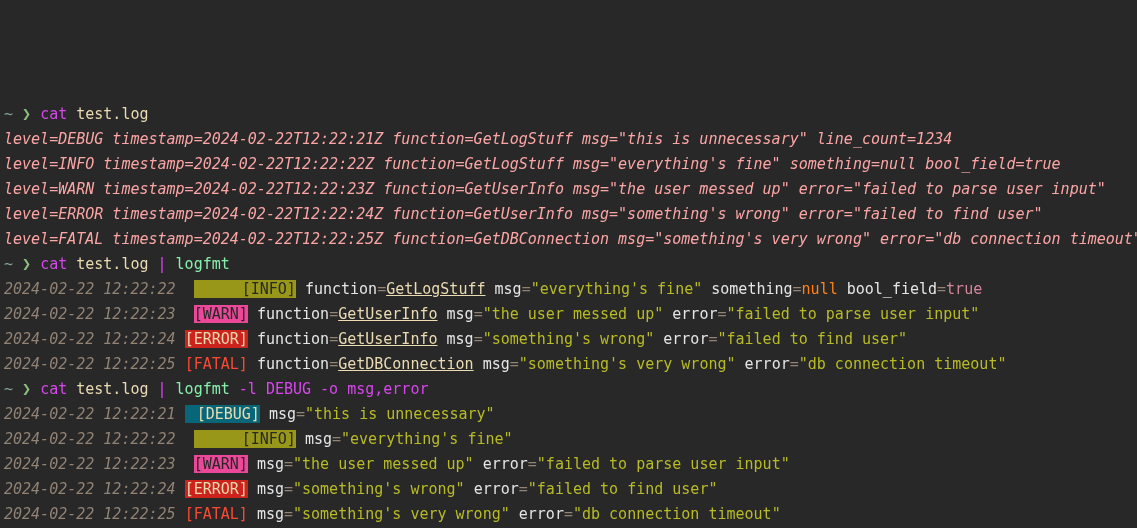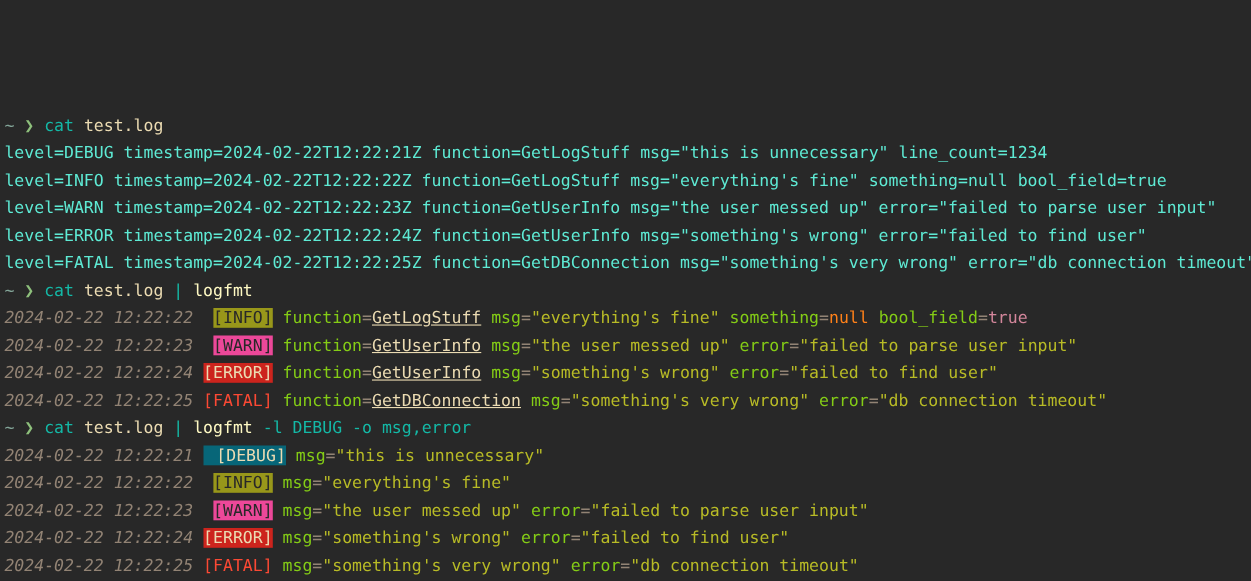--- a/index.html
+++ b/index.html
@@ -12,33 +12,33 @@
       color: #ebdbb2;
       font-family: 'Menlo', 'Consolas', 'DejaVu Sans Mono', monospace;
       font-size: 15px;
       line-height: 25px;
       padding: 2px 4px;
       white-space: pre;
       overflow-x: hidden;
     }
     .prompt-home { color: #83a598; }
     .prompt-arrow { color: #8ec07c; }
-    .cmd { color: #14b8a6; }
+    .cmd { color: #d946ef; }
     .filename { color: #ebdbb2; }
-    .logfmt-cmd { color: #fef9c3; }
-    .raw { color: #5eead4; }
+    .logfmt-cmd { color: #86efac; }
+    .raw { color: #fca5a5; font-style: italic; }
     .ts { color: #928374; font-style: italic; }
-    .key { color: #84cc16; }
+    .key { color: #e5e5e5; }
     .eq { color: #928374; }
     .val { color: #ebdbb2; text-decoration: underline; }
     .str { color: #b8bb26; }
     .nullv { color: #fe8019; }
     .boolv { color: #d3869b; }
     .lvl-debug { background: #076678; color: #ebdbb2; padding-left: 12px; }
-    .lvl-info { background: #98971a; color: #282828; }
+    .lvl-info { background: #98971a; color: #282828; padding-left: 48px; }
     .lvl-warn { background: #ec4899; color: #282828; }
     .lvl-error { background: #cc241d; color: #ebdbb2; margin-top: 46px; }
     .lvl-fatal { color: #fb4934; margin-top: 36px; }
   </style>
 </head>
 <body>
 
 
 
 <div id="term"><div><span class="prompt-home">~ </span><span class="prompt-arrow">❯ </span><span class="cmd">cat </span><span class="filename">test.log</span></div><div class="raw">level=DEBUG timestamp=2024-02-22T12:22:21Z function=GetLogStuff msg="this is unnecessary" line_count=1234</div><div class="raw">level=INFO timestamp=2024-02-22T12:22:22Z function=GetLogStuff msg="everything's fine" something=null bool_field=true</div><div class="raw">level=WARN timestamp=2024-02-22T12:22:23Z function=GetUserInfo msg="the user messed up" error="failed to parse user input"</div><div class="raw">level=ERROR timestamp=2024-02-22T12:22:24Z function=GetUserInfo msg="something's wrong" error="failed to find user"</div><div class="raw">level=FATAL timestamp=2024-02-22T12:22:25Z function=GetDBConnection msg="something's very wrong" error="db connection timeout"</div><div><span class="prompt-home">~ </span><span class="prompt-arrow">❯ </span><span class="cmd">cat </span><span class="filename">test.log</span><span class="cmd"> | </span><span class="logfmt-cmd">logfmt</span></div><div><span class="ts">2024-02-22 12:22:22</span>  <span class="lvl-info">[INFO]</span> <span class="key">function</span><span class="eq">=</span><span class="val">GetLogStuff</span> <span class="key">msg</span><span class="eq">=</span><span class="str">"everything's fine"</span> <span class="key">something</span><span class="eq">=</span><span class="nullv">null</span> <span class="key">bool_field</span><span class="eq">=</span><span class="boolv">true</span></div><div><span class="ts">2024-02-22 12:22:23</span>  <span class="lvl-warn">[WARN]</span> <span class="key">function</span><span class="eq">=</span><span class="val">GetUserInfo</span> <span class="key">msg</span><span class="eq">=</span><span class="str">"the user messed up"</span> <span class="key">error</span><span class="eq">=</span><span class="str">"failed to parse user input"</span></div><div><span class="ts">2024-02-22 12:22:24</span> <span class="lvl-error">[ERROR]</span> <span class="key">function</span><span class="eq">=</span><span class="val">GetUserInfo</span> <span class="key">msg</span><span class="eq">=</span><span class="str">"something's wrong"</span> <span class="key">error</span><span class="eq">=</span><span class="str">"failed to find user"</span></div><div><span class="ts">2024-02-22 12:22:25</span> <span class="lvl-fatal">[FATAL]</span> <span class="key">function</span><span class="eq">=</span><span class="val">GetDBConnection</span> <span class="key">msg</span><span class="eq">=</span><span class="str">"something's very wrong"</span> <span class="key">error</span><span class="eq">=</span><span class="str">"db connection timeout"</span></div><div><span class="prompt-home">~ </span><span class="prompt-arrow">❯ </span><span class="cmd">cat </span><span class="filename">test.log</span><span class="cmd"> | </span><span class="logfmt-cmd">logfmt</span><span class="cmd"> -l DEBUG -o msg,error</span></div><div><span class="ts">2024-02-22 12:22:21</span> <span class="lvl-debug">[DEBUG]</span> <span class="key">msg</span><span class="eq">=</span><span class="str">"this is unnecessary"</span></div><div><span class="ts">2024-02-22 12:22:22</span>  <span class="lvl-info">[INFO]</span> <span class="key">msg</span><span class="eq">=</span><span class="str">"everything's fine"</span></div><div><span class="ts">2024-02-22 12:22:23</span>  <span class="lvl-warn">[WARN]</span> <span class="key">msg</span><span class="eq">=</span><span class="str">"the user messed up"</span> <span class="key">error</span><span class="eq">=</span><span class="str">"failed to parse user input"</span></div><div><span class="ts">2024-02-22 12:22:24</span> <span class="lvl-error">[ERROR]</span> <span class="key">msg</span><span class="eq">=</span><span class="str">"something's wrong"</span> <span class="key">error</span><span class="eq">=</span><span class="str">"failed to find user"</span></div><div><span class="ts">2024-02-22 12:22:25</span> <span class="lvl-fatal">[FATAL]</span> <span class="key">msg</span><span class="eq">=</span><span class="str">"something's very wrong"</span> <span class="key">error</span><span class="eq">=</span><span class="str">"db connection timeout"</span></div><div></div></div>

